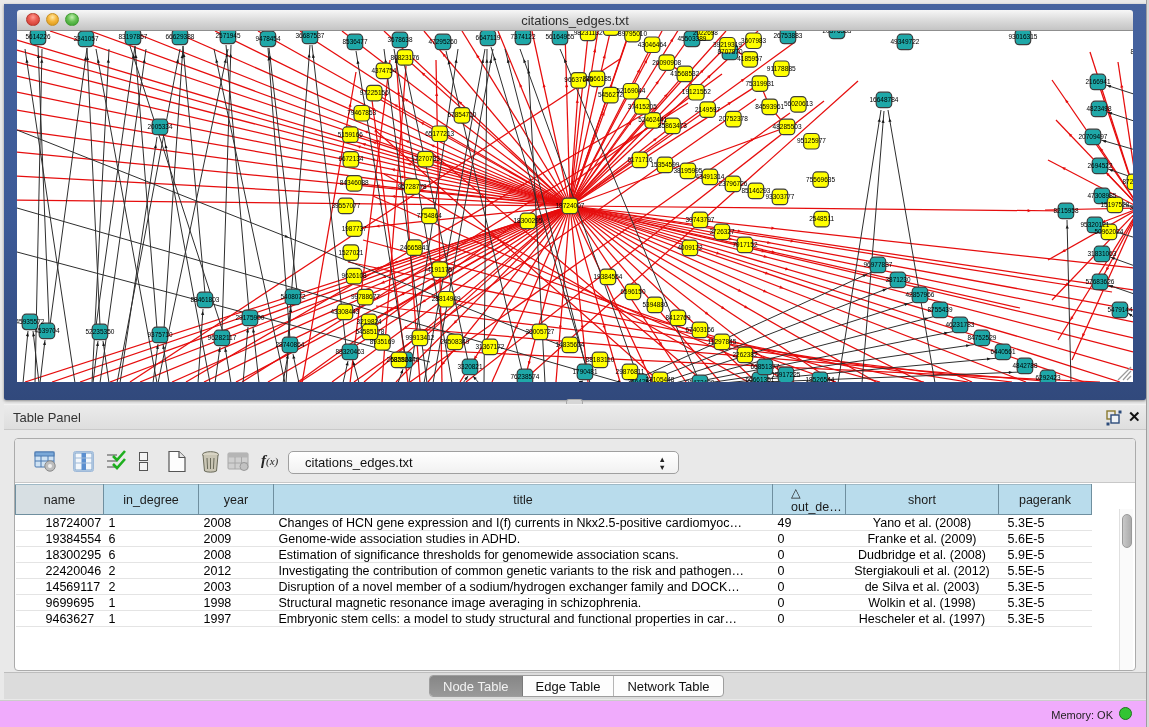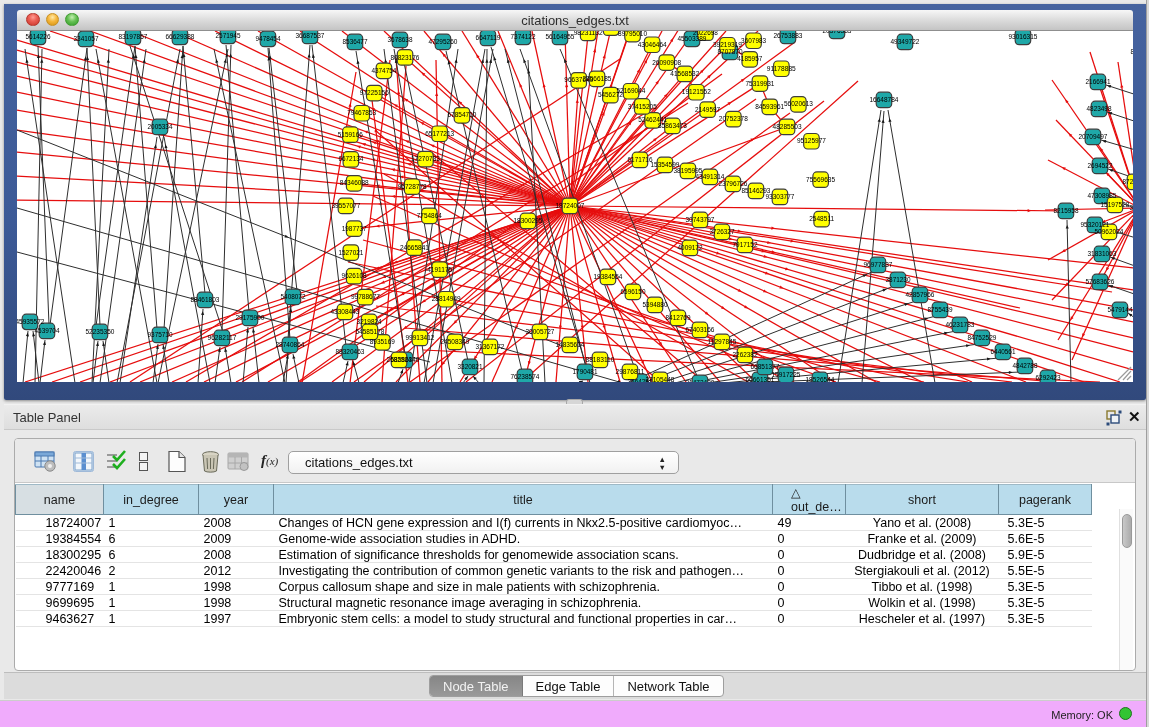--- a/index.html
+++ b/index.html
@@ -954,26 +954,26 @@
 <tr>
           <td class="c0">22420046</td>
           <td class="c1">2</td>
           <td class="c2">2012</td>
           <td class="c3">Investigating the contribution of common genetic variants to the risk and pathogen…</td>
           <td class="c4">0</td>
           <td class="c5">Stergiakouli et al. (2012)</td>
           <td class="c6">5.5E-5</td>
         </tr>
 <tr>
-          <td class="c0">9777169</td>
-          <td class="c1">1</td>
-          <td class="c2">1998</td>
-          <td class="c3">Corpus callosum shape and size in male patients with schizophrenia.</td>
+          <td class="c0">14569117</td>
+          <td class="c1">2</td>
+          <td class="c2">2003</td>
+          <td class="c3">Disruption of a novel member of a sodium/hydrogen exchanger family and DOCK…</td>
           <td class="c4">0</td>
-          <td class="c5">Tibbo et al. (1998)</td>
+          <td class="c5">de Silva et al. (2003)</td>
           <td class="c6">5.3E-5</td>
         </tr>
 <tr>
           <td class="c0">9699695</td>
           <td class="c1">1</td>
           <td class="c2">1998</td>
           <td class="c3">Structural magnetic resonance image averaging in schizophrenia.</td>
           <td class="c4">0</td>
           <td class="c5">Wolkin et al. (1998)</td>
           <td class="c6">5.3E-5</td>

